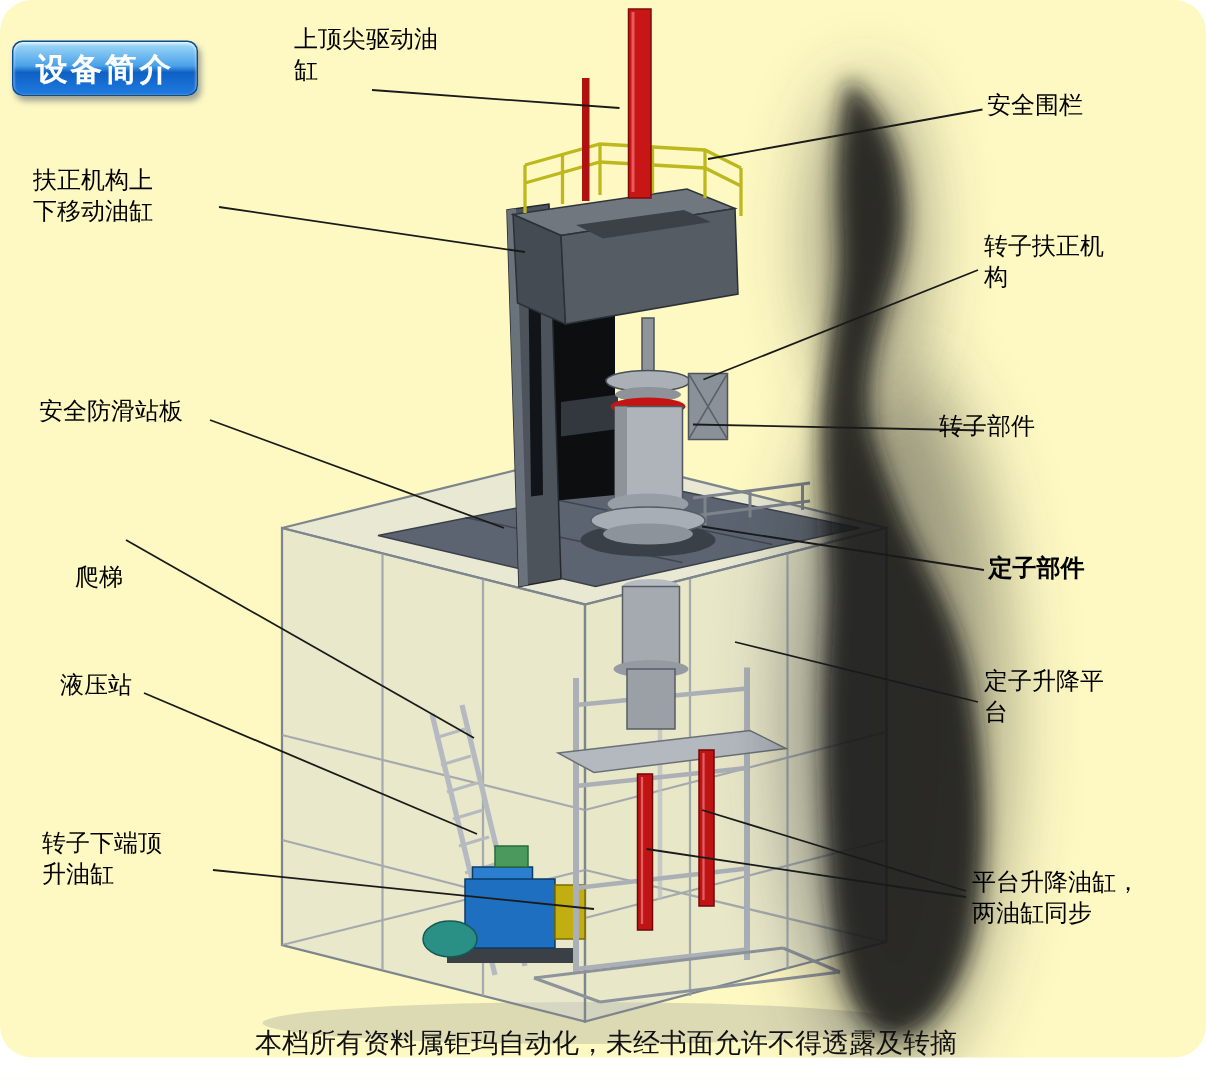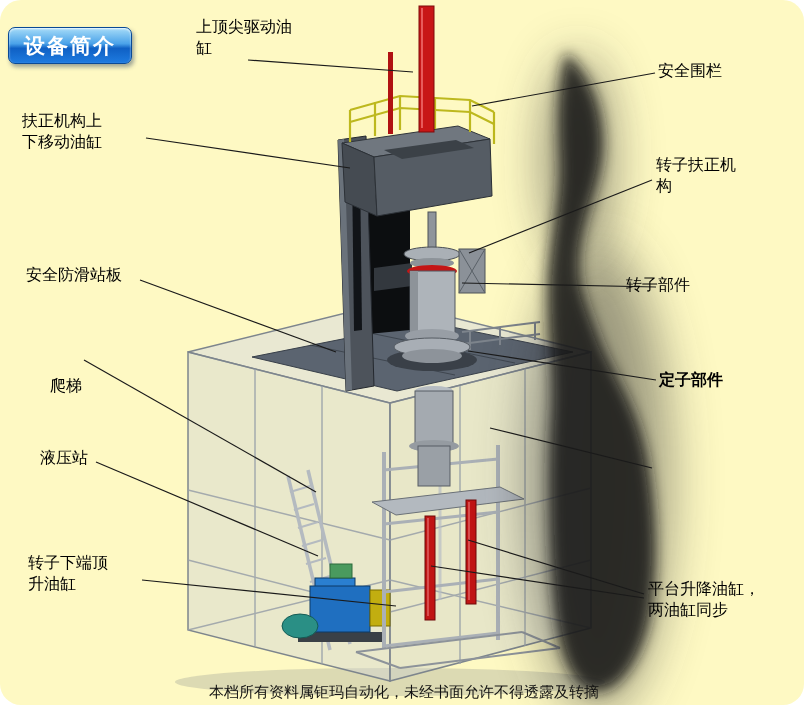--- a/index.html
+++ b/index.html
@@ -21,21 +21,21 @@
   #lbl-rotor-centering{ left:656px; top:154px; width:130px; }
   #lbl-antislip       { left:26px;  top:264px; }
   #lbl-rotor-part     { left:626px; top:274px; }
   #lbl-ladder         { left:50px;  top:340px;margin-top:35px; }
   #lbl-stator-part    { left:659px; top:369px;font-weight:bold; }
   #lbl-hydraulic      { left:40px;  top:447px; }
   #lbl-stator-platform{ left:656px; top:444px; width:130px; }
   #lbl-rotor-jack     { left:28px;  top:552px; width:140px; }
   #lbl-platform-cyls  { left:648px; top:578px; width:160px; }
   .footer { position:absolute; left:4px; right:0; top:683px; text-align:center;
-    font-size:15px; color:#111; z-index:5; }
+    font-size:18px; color:#111; z-index:5; }
 </style>
 </head>
 <body>
 
 <div class="stage">
 
   <svg class="machine-svg" width="804" height="719" viewBox="0 0 804 719">
     <defs>
       <filter id="b7" x="-60%" y="-60%" width="220%" height="220%">
           <feGaussianBlur stdDeviation="7"></feGaussianBlur>
@@ -221,19 +221,21 @@
   <div class="callout" id="lbl-fence">安全围栏</div>
   <div class="callout" id="lbl-rotor-centering">转子扶正机
 构</div>
   <div class="callout" id="lbl-centering">扶正机构上
 下移动油缸</div>
   <div class="callout" id="lbl-antislip">安全防滑站板</div>
   <div class="callout" id="lbl-rotor-part">转子部件</div>
   <div class="callout" id="lbl-ladder">爬梯</div>
   <div class="callout" id="lbl-stator-part">定子部件</div>
   <div class="callout" id="lbl-hydraulic">液压站</div>
+  <div class="callout" id="lbl-stator-platform">定子升降平
+台</div>
   <div class="callout" id="lbl-rotor-jack">转子下端顶
 升油缸</div>
   <div class="callout" id="lbl-platform-cyls">平台升降油缸，
 两油缸同步</div>
 
   <div class="footer">本档所有资料属钜玛自动化，未经书面允许不得透露及转摘</div>
 </div>
 
 </body></html>

